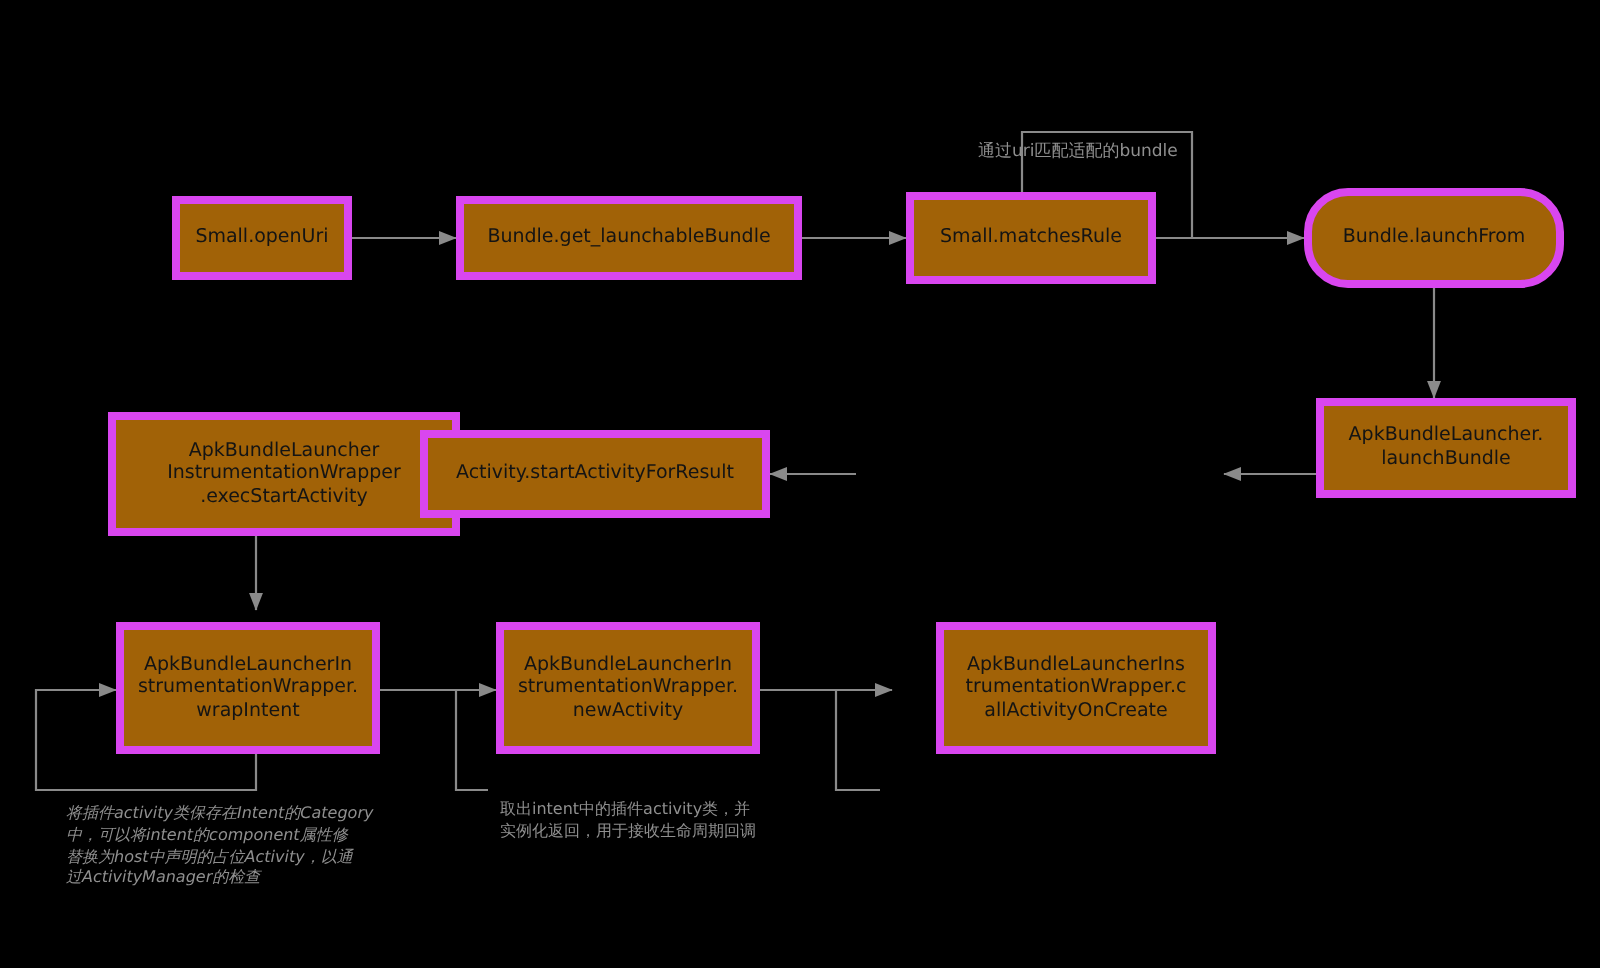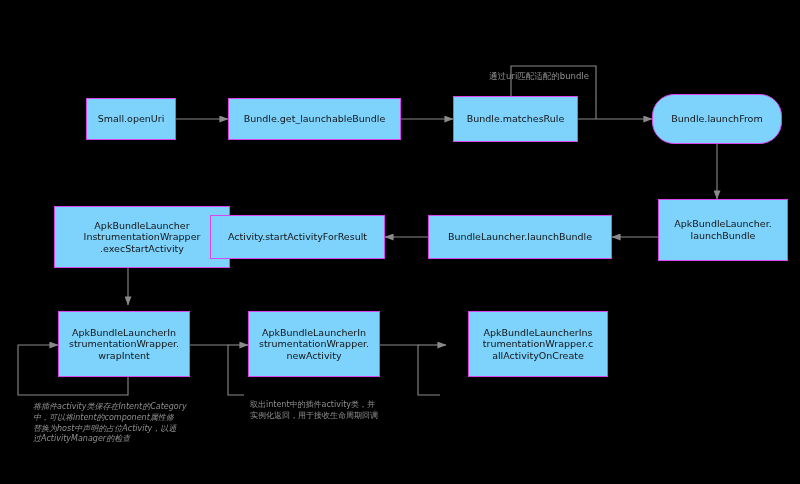--- a/index.html
+++ b/index.html
@@ -19,22 +19,22 @@
     position: absolute;
     left: 0;
     top: 0;
     width: 800px;
     height: 484px;
     pointer-events: none;
   }
   .node {
     position: absolute;
     box-sizing: border-box;
-    background: #7dd3fc;
-    border: 1px solid #d946ef;
+    background: #a16207;
+    border: 4px solid #d946ef;
     color: #141414;
     display: flex;
     align-items: center;
     justify-content: center;
     text-align: center;
     line-height: 1.22;
     font-size: 9.5px;
     padding: 2px 16px;
     white-space: pre-line;
   }
@@ -89,33 +89,32 @@
 
       <path d="M380,345 L418,345 L418,395 L440,395"></path>
       <path d="M418,345 L446,345" marker-end="url(#ah)"></path>
     </g>
   </svg>
 
   <div class="node" style="left:86px; top:98px; width:90px; height:42px;">Small.openUri</div>
 
   <div class="node" style="left:228px; top:98px; width:173px; height:42px;">Bundle.get_launchableBundle</div>
 
-  <div class="node" style="left:453px; top:96px; width:125px; height:46px;">Bundle.matchesRule</div>
+  <div class="node" style="left:453px; top:96px; width:125px; height:46px;">Small.matchesRule</div>
 
   <div class="node" style="left:652px; top:94px; width:130px; height:50px;border-radius:22px;">Bundle.launchFrom</div>
 
   <div class="node" style="left:54px; top:206px; width:176px; height:62px;">ApkBundleLauncher
 InstrumentationWrapper
 .execStartActivity</div>
 
   <div class="node" style="left:210px; top:215px; width:175px; height:44px;text-align:right;">Activity.startActivityForResult</div>
 
-  <div class="node" style="left:428px; top:215px; width:184px; height:44px;">BundleLauncher.launchBundle</div>
 
-  <div class="node" style="left:658px; top:199px; width:130px; height:62px;">ApkBundleLauncher.
+  <div class="node" style="left:658px; top:199px; width:130px; height:50px;">ApkBundleLauncher.
 launchBundle</div>
 
   <div class="node" style="left:58px; top:311px; width:132px; height:66px;">ApkBundleLauncherIn
 strumentationWrapper.
 wrapIntent</div>
 
   <div class="node" style="left:248px; top:311px; width:132px; height:66px;">ApkBundleLauncherIn
 strumentationWrapper.
 newActivity</div>
 

